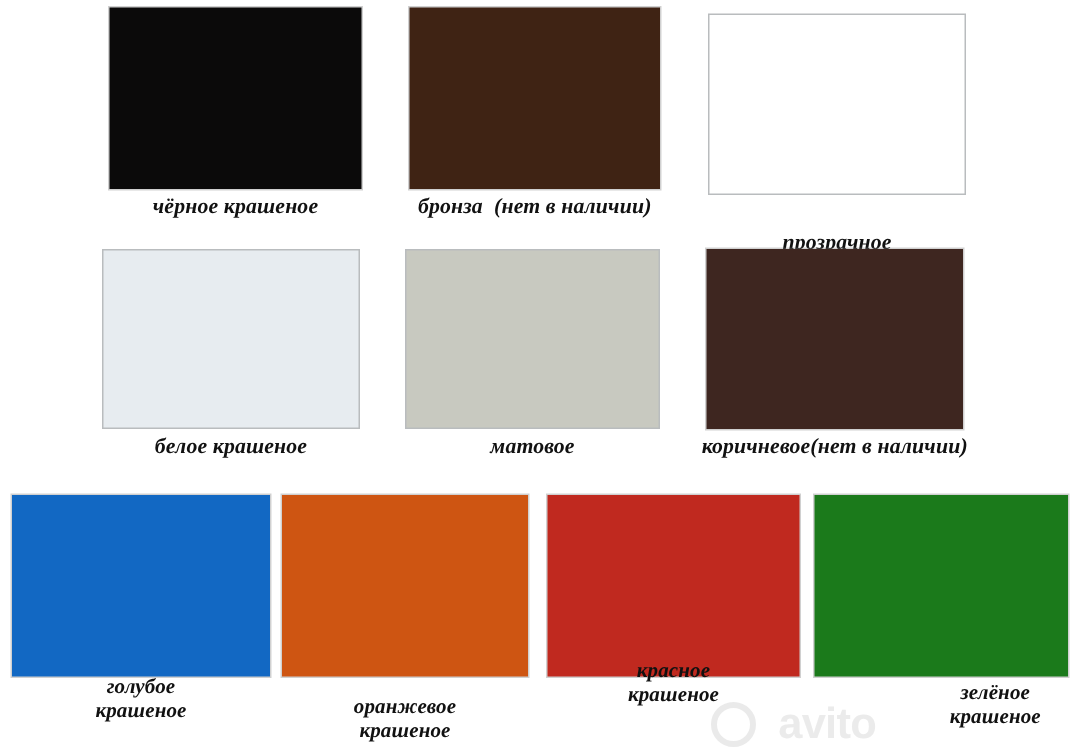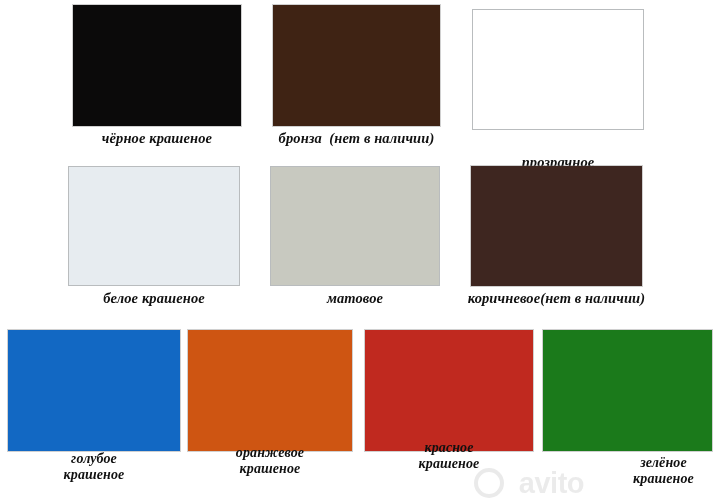--- a/index.html
+++ b/index.html
@@ -133,21 +133,21 @@
     </div>
     <div class="cell row-bot" style="left: 8px; top: 330px; width: 172px;">
       <div class="swatch shadowed" style="background: rgb(18, 104, 195); height: 121px; top: 0px;"></div>
       <div class="caption" style="top: 121px;">
         <span class="line">голубое</span>
         <span class="line">крашеное</span>
       </div>
     </div>
     <div class="cell row-bot" style="left: 188px; top: 330px; width: 164px;">
       <div class="swatch shadowed" style="background: rgb(206, 85, 18); height: 121px; top: 0px;"></div>
-      <div class="caption" style="top: 115px;">
+      <div class="caption" style="top: 134px;">
         <span class="line">оранжевое</span>
         <span class="line">крашеное</span>
       </div>
     </div>
     <div class="cell row-bot" style="left: 365px; top: 330px; width: 168px;">
       <div class="swatch shadowed" style="background: rgb(192, 41, 31); height: 121px; top: 0px;"></div>
       <div class="caption" style="top: 110px;">
         <span class="line">красное</span>
         <span class="line">крашеное</span>
       </div>

